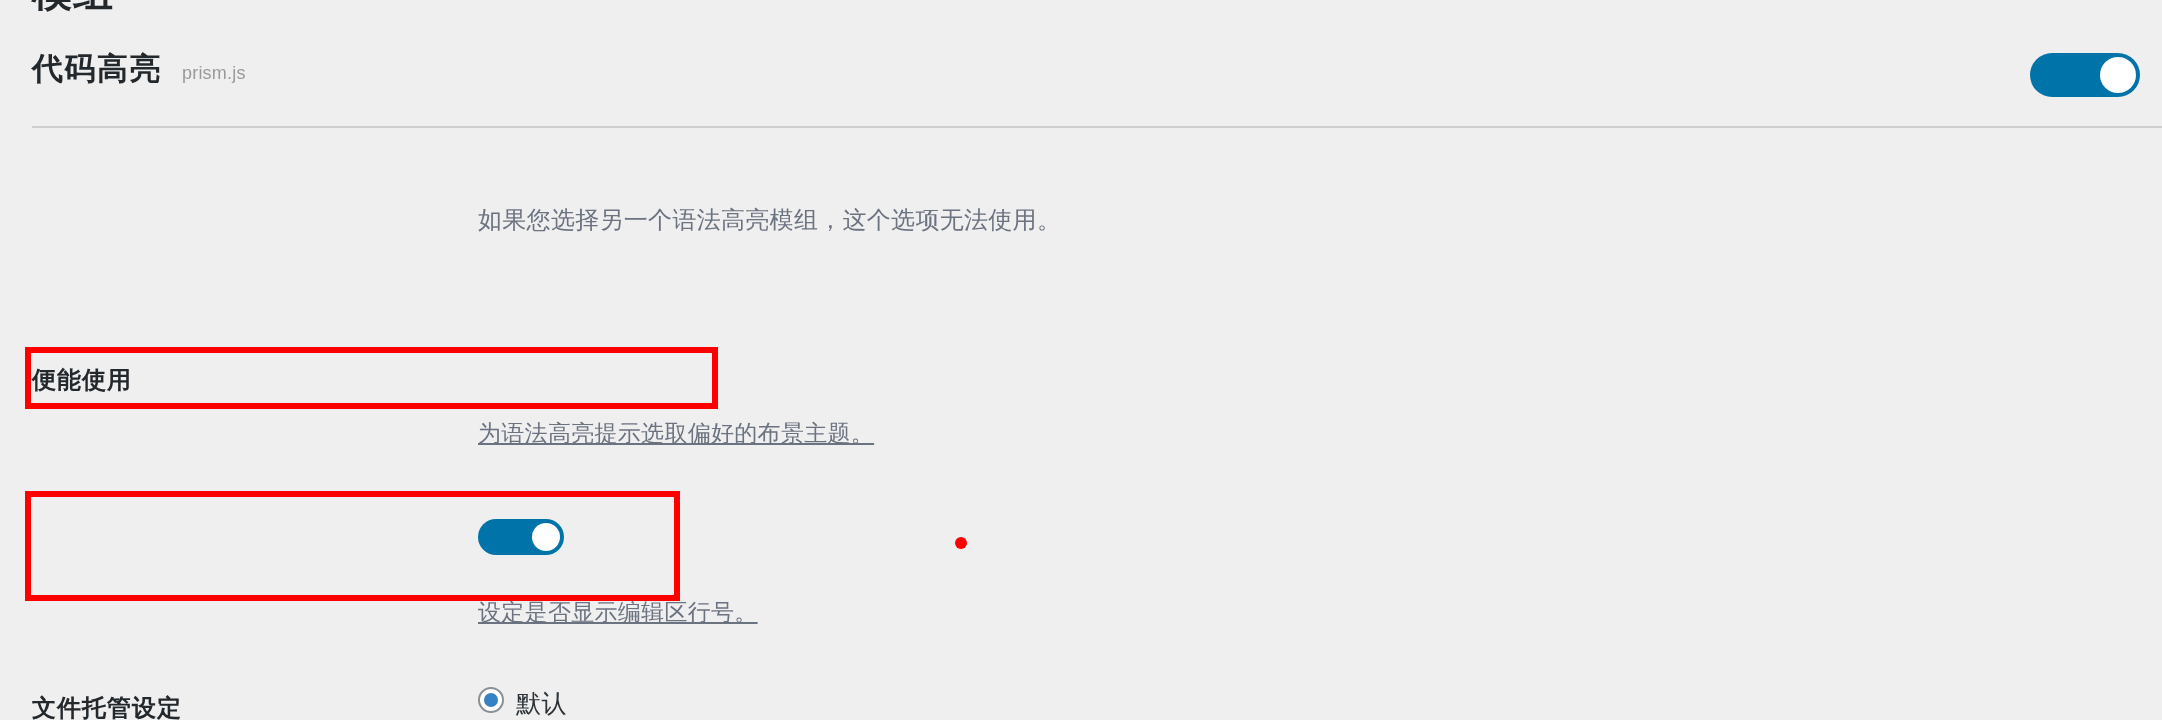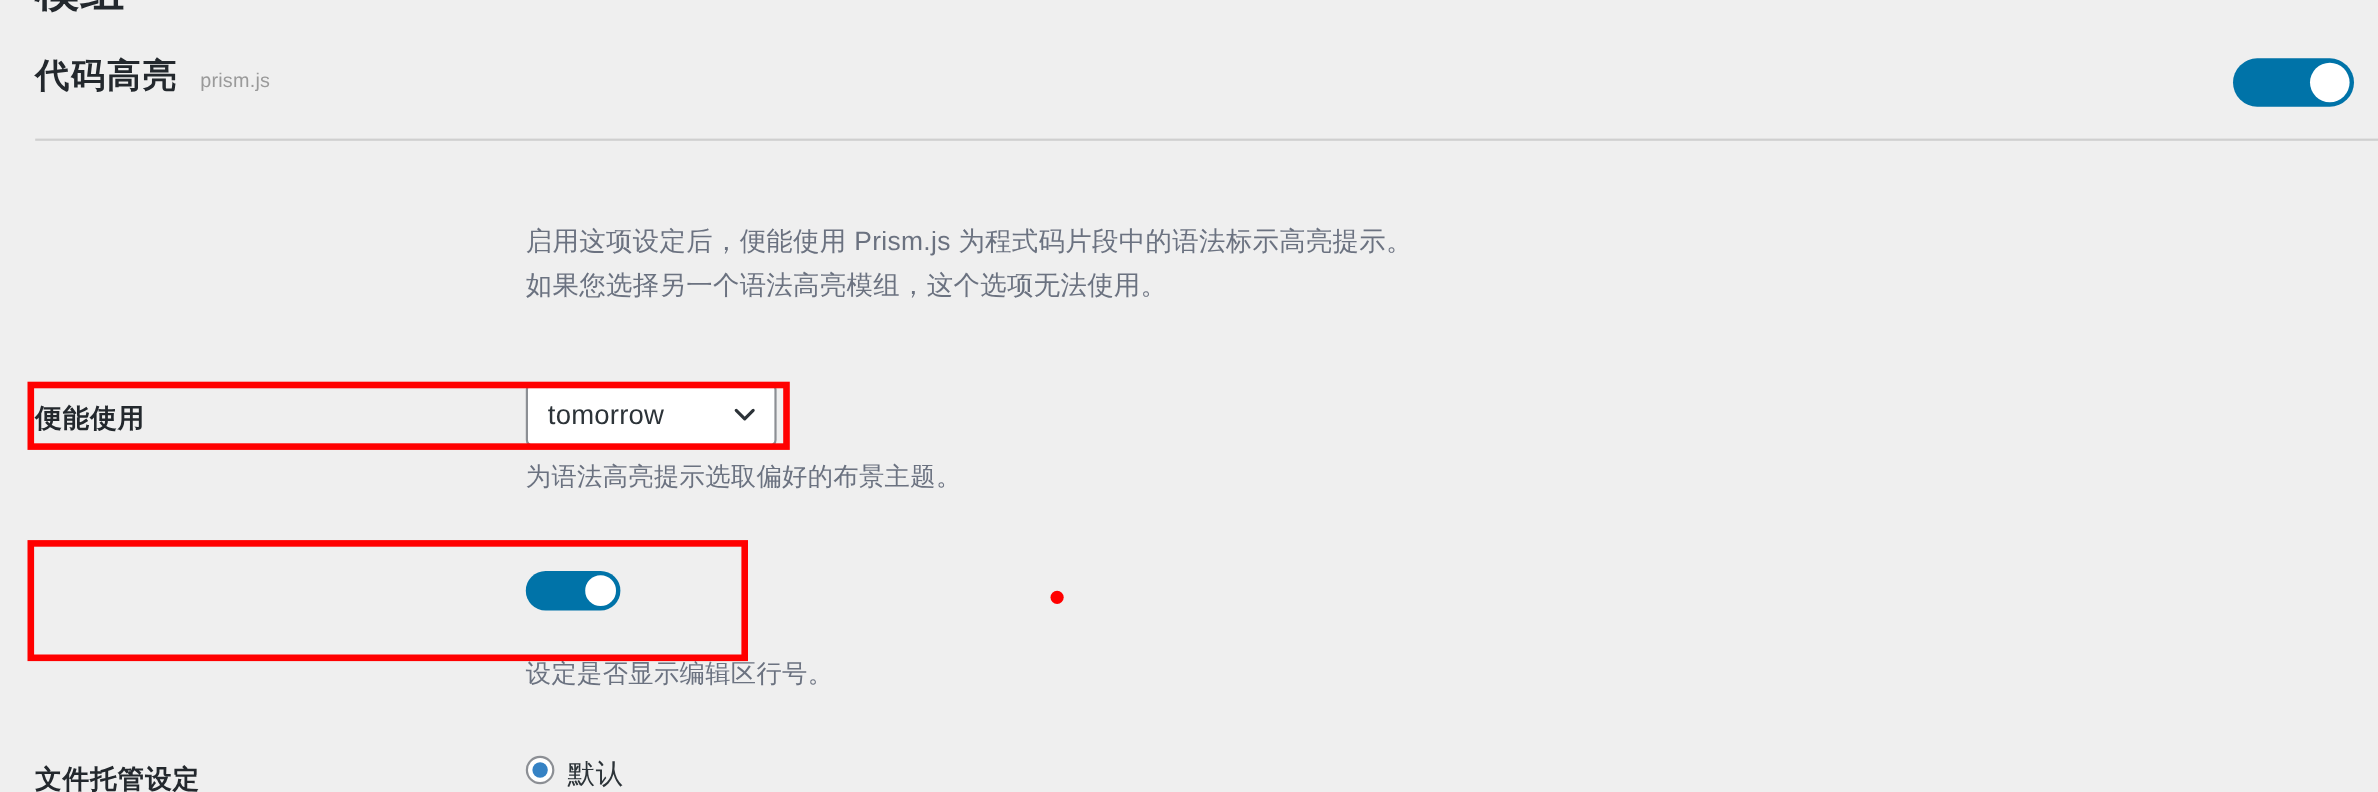--- a/index.html
+++ b/index.html
@@ -180,20 +180,21 @@
     height: 22px;
     flex: none;
     display: block;
   }
   .helper {
     position: absolute;
     font-size: 23px;
     color: #6b7280;
     letter-spacing: .3px;
     white-space: nowrap;
+    text-decoration: underline;
   }
   #theme-helper { left: 478px; top: 418px; }
 
   
   #lines-row {
     left: 32px;
     top: 538px;
     width: 600px;
     height: 50px;
   }
@@ -277,36 +278,27 @@
 
   <div class="header-toggle">
     <span class="switch lg">
       <span class="knob"></span>
     </span>
   </div>
 
   <div class="header-divider"></div>
 
   <div class="desc-block">
-    <span class="line">启用这项设定后，便能使用 Prism.js 为程式码片段中的语法标示高亮提示。</span>
     <span class="line">如果您选择另一个语法高亮模组，这个选项无法使用。</span>
   </div>
 
   <div class="row" id="theme-row">
     <span class="row-label">便能使用</span>
   </div>
 
-  <div class="select-wrap">
-    <div class="select-box">
-      <span>tomorrow</span>
-      <svg class="chevron" viewBox="0 0 20 20">
-        <path d="M3 6.5 L10 13.5 L17 6.5" fill="none" stroke="#2c3338" stroke-width="2.6" stroke-linecap="round" stroke-linejoin="round"></path>
-      </svg>
-    </div>
-  </div>
 
   <div class="helper" id="theme-helper">为语法高亮提示选取偏好的布景主题。</div>
 
   <div class="highlight-box" id="theme-highlight"></div>
 
 
   <div id="lines-toggle">
     <span class="switch md">
       <span class="knob"></span>
     </span>

